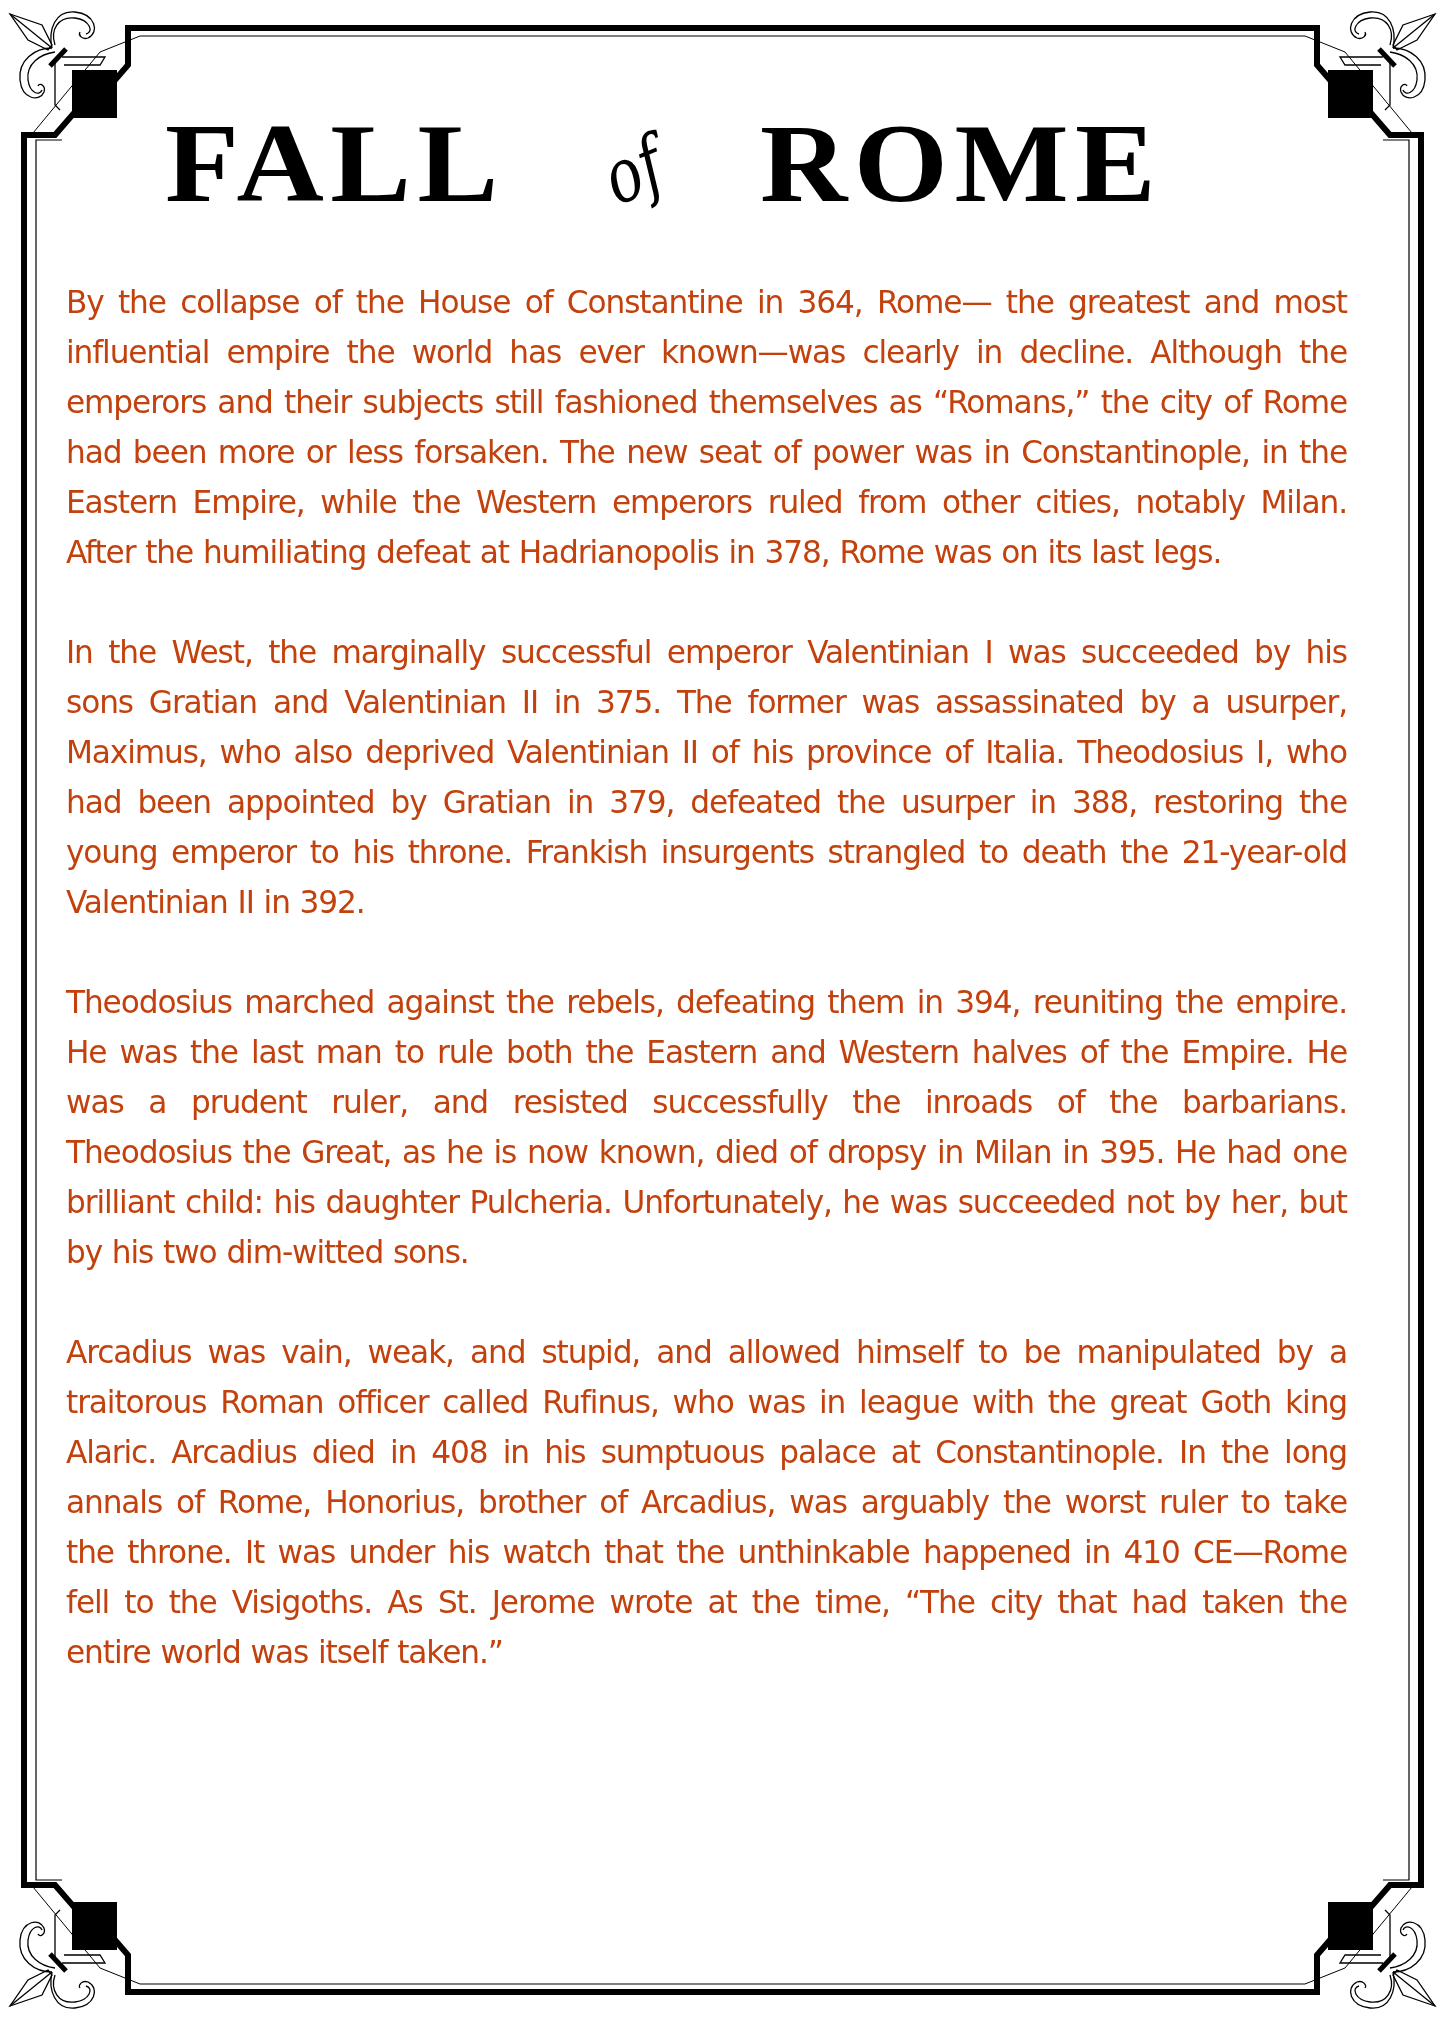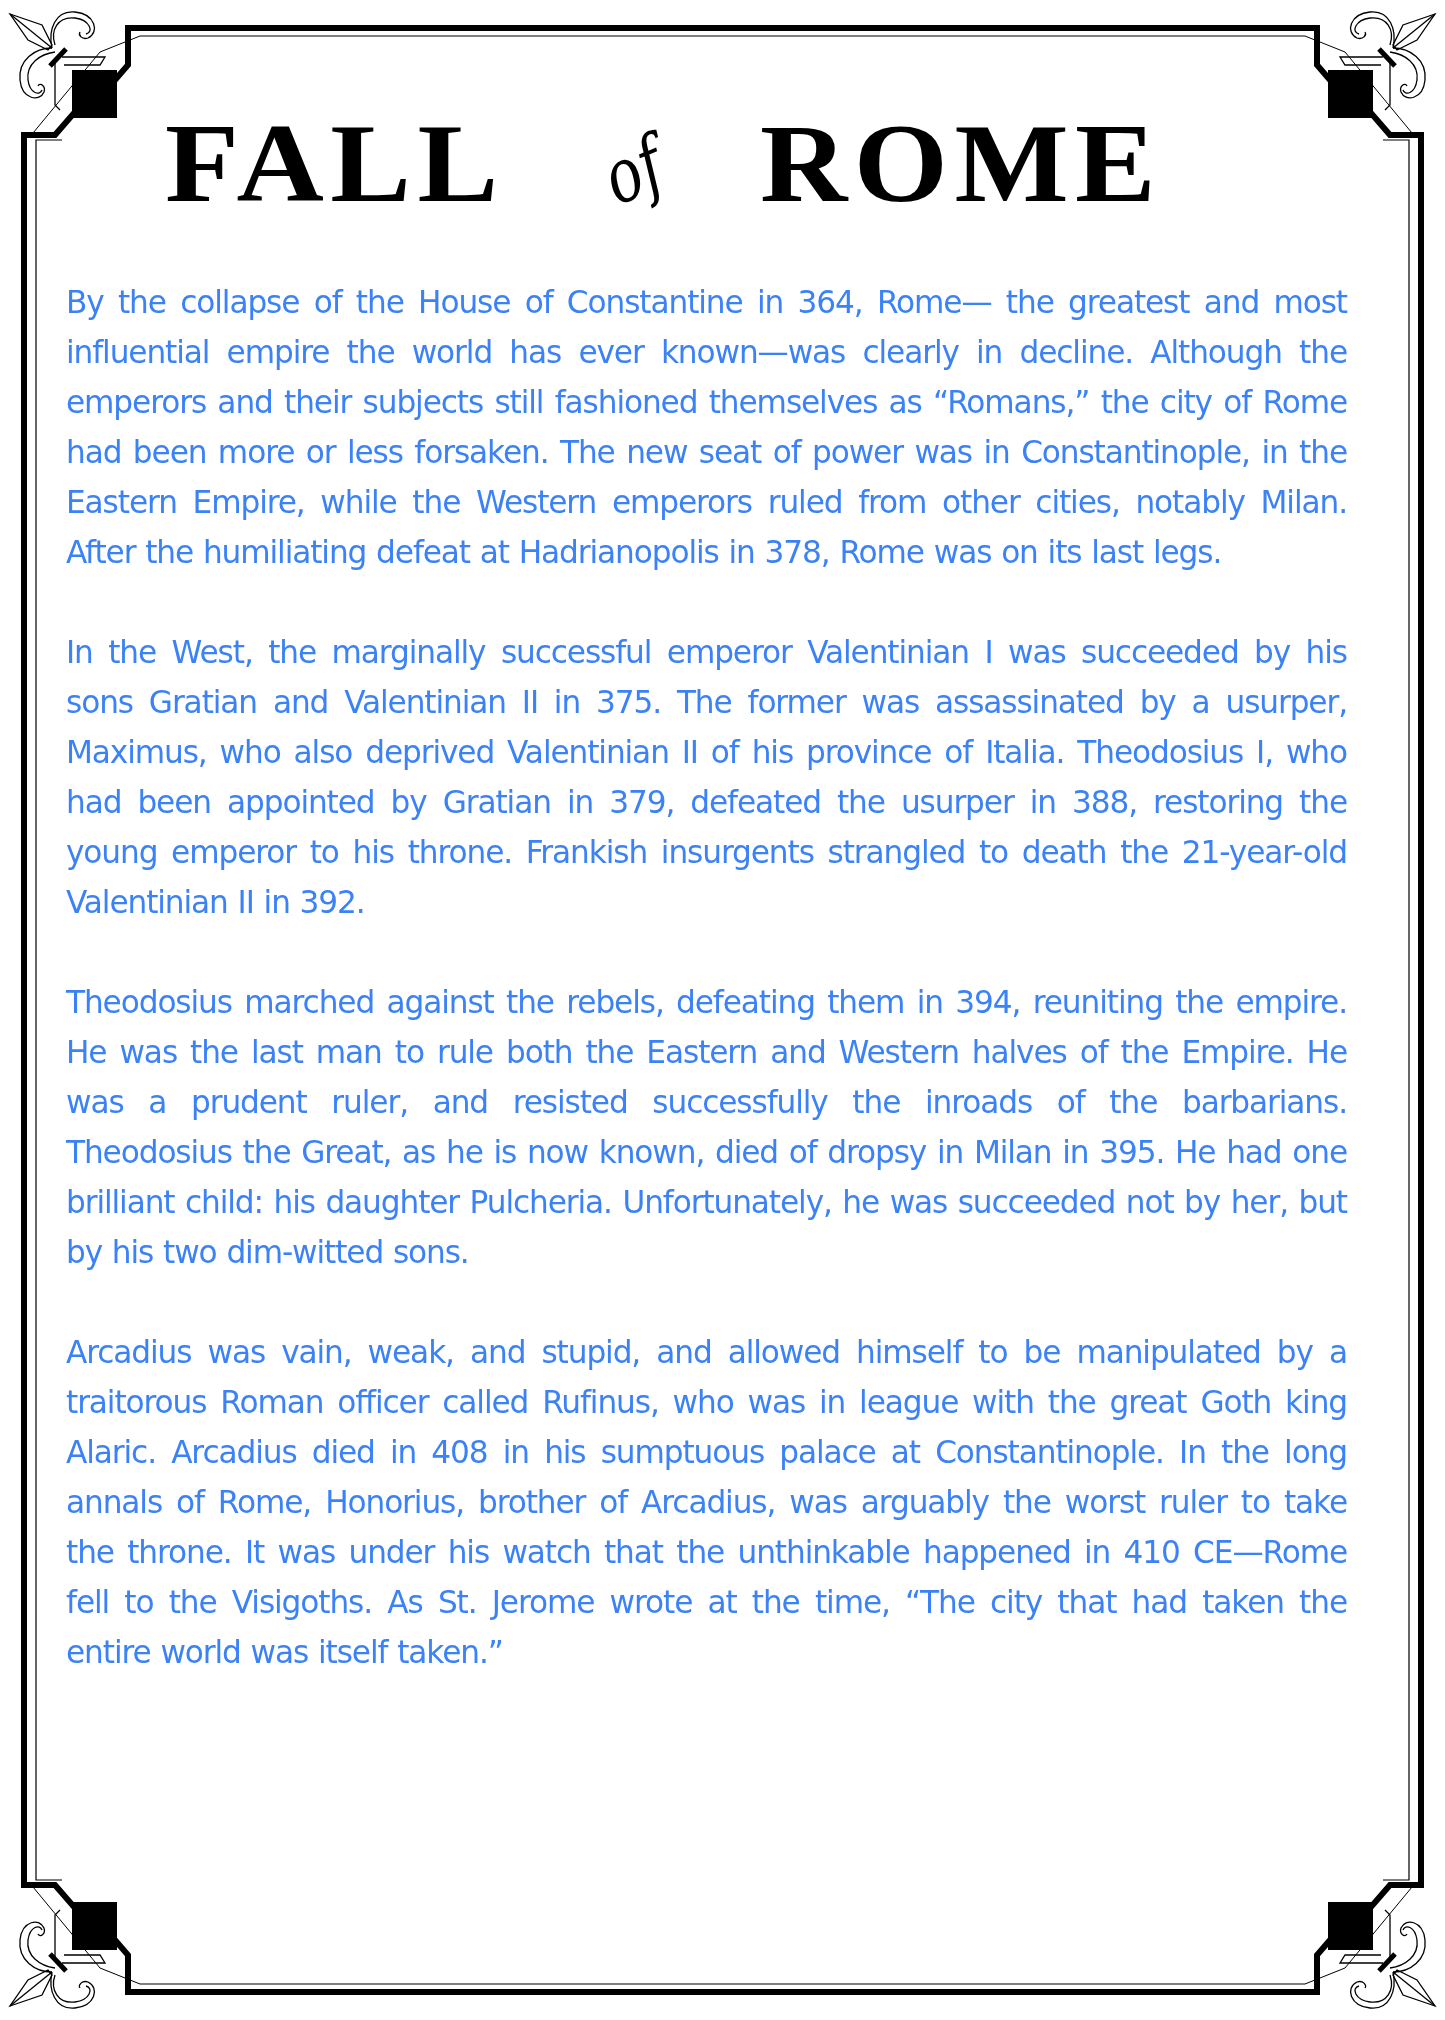--- a/index.html
+++ b/index.html
@@ -20,21 +20,21 @@
   .title-right { left: 760px; }
   .title-of {
     position: absolute; left: 605px; top: 48px;
     font-family: "DejaVu Serif", serif; font-style: italic;
     font-size: 58px; line-height: 70px; font-weight: 400;
     transform: rotate(-22deg) scaleY(1.3); transform-origin: center;
   }
   .body-text {
     position: absolute; left: 66px; top: 277px; width: 1281px;
     font-family: "DejaVu Sans", "Liberation Sans", sans-serif;
-    font-size: 31.2px; line-height: 50px; color: #3b82f6;
+    font-size: 31.2px; line-height: 50px; color: #c2410c;
     letter-spacing: -1.1px; word-spacing: 1px;
   }
   .para { margin: 0 0 50px 0; text-align: justify; text-align-last: left; }
 </style>
 </head>
 <body>
 
 <svg class="frame" viewBox="0 0 1445 2020" xmlns="http://www.w3.org/2000/svg">
   <defs>
     <g id="corner">

